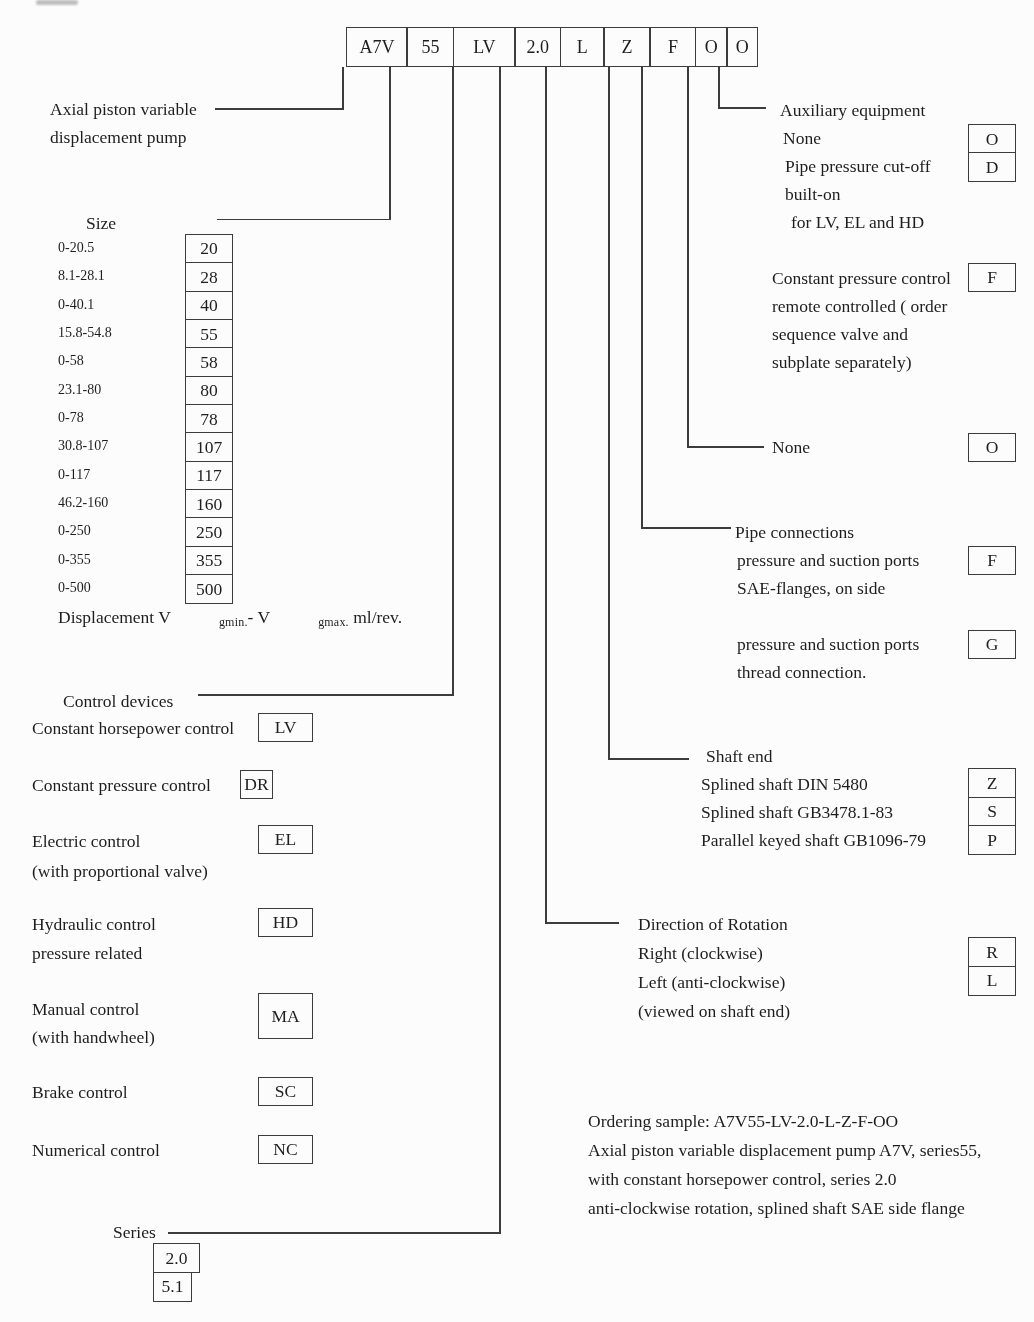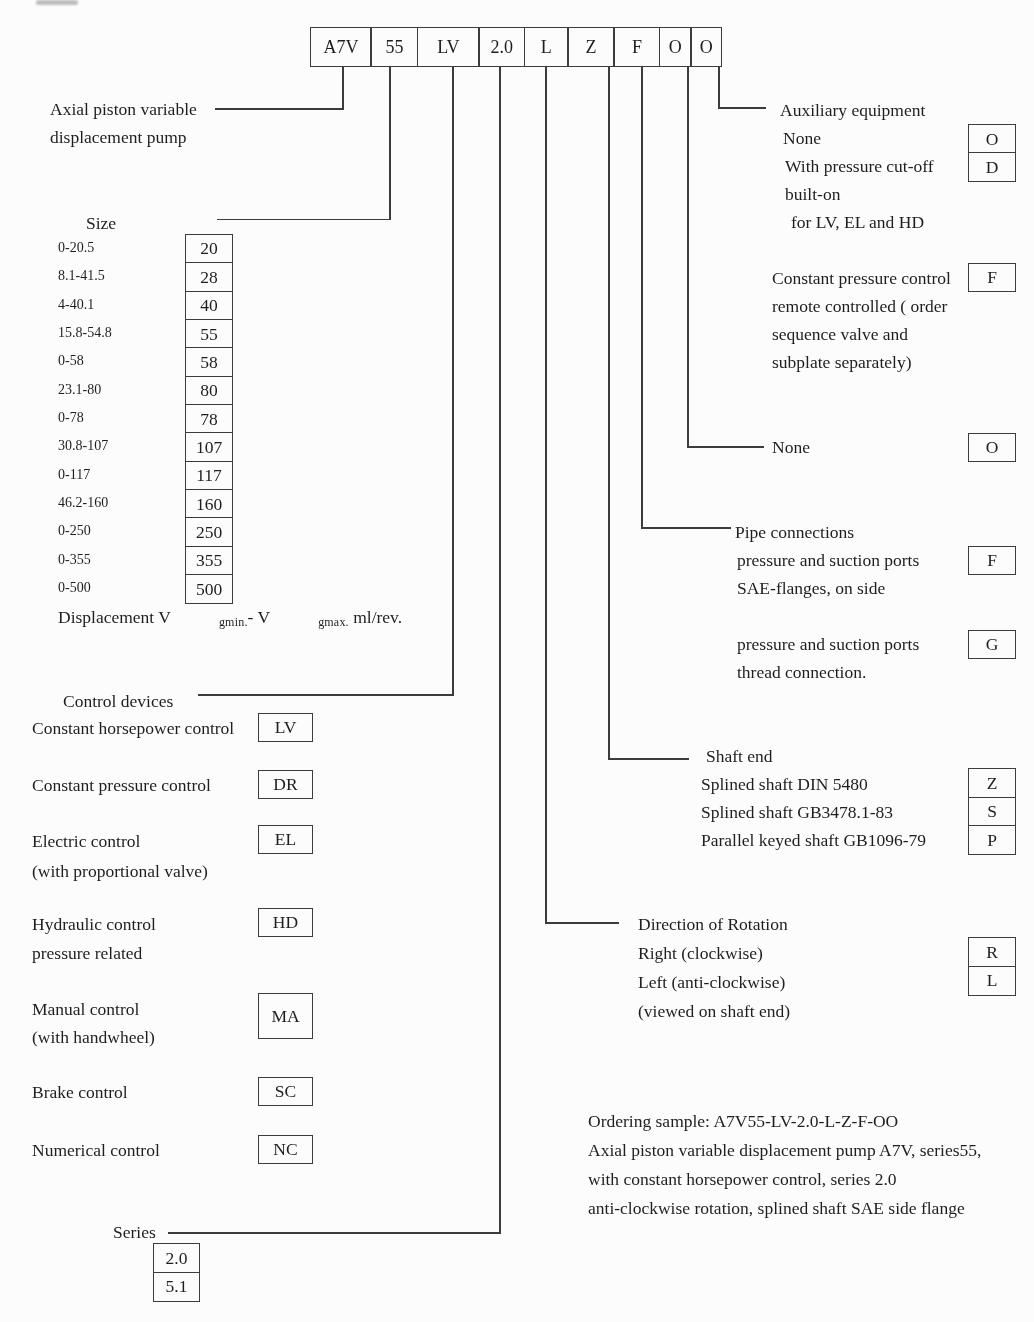--- a/index.html
+++ b/index.html
@@ -5,21 +5,21 @@
   * { margin:0; padding:0; box-sizing:border-box; }
   html,body { background:#e9e9e9; }
   body { font-family:"Liberation Serif", serif; }
   .page { position:relative; width:1034px; height:1322px; margin:0 auto;
           background:#fcfcfc; color:#1e1e1e; overflow:hidden; }
   .vl { position:absolute; width:1.6px; background:#3c3c3c; }
   .hl { position:absolute; height:1.6px; background:#3c3c3c; }
   .txt { position:absolute; font-size:17.5px; line-height:22px; white-space:nowrap; }
   .codebox-row { position:absolute; left:310px; top:27px; display:flex; }
   .codebox { height:40px; border:1.6px solid #3c3c3c; display:flex;
-             align-items:center; justify-content:center; font-size:18px; }
+             align-items:center; justify-content:center; font-size:18px;margin-left:36px; }
   .codebox + .codebox { margin-left:-1.6px; }
   .kbox { position:absolute; border:1.6px solid #3c3c3c; display:flex;
           align-items:center; justify-content:center; font-size:17.5px; background:#fcfcfc; }
   .stack { position:absolute; }
   .stack .cell { border:1.6px solid #3c3c3c; display:flex; align-items:center;
                  justify-content:center; font-size:17.5px; background:#fcfcfc; }
   .stack .cell + .cell { margin-top:-1.6px; }
   .sizelabels { position:absolute; left:58px; top:234px; }
   .sizelabels div { height:28.35px; line-height:28.35px; font-size:14px; white-space:nowrap; }
   .sizecells .cell { width:48px; height:29.95px; }
@@ -65,22 +65,22 @@
   <div class="hl" style="left:641px; top:527px;  width:90px"></div>
   <div class="hl" style="left:687px; top:446px;  width:77px"></div>
   <div class="hl" style="left:718px; top:107px;  width:48px"></div>
 
   <div class="txt" style="left:50px; top:98px">Axial piston variable</div>
   <div class="txt" style="left:50px; top:126px">displacement pump</div>
 
   <div class="txt" style="left:86px; top:212px">Size</div>
   <div class="sizelabels">
     <div>0-20.5</div>
-    <div>8.1-41.5</div>
-    <div>4-40.1</div>
+    <div>8.1-28.1</div>
+    <div>0-40.1</div>
     <div>15.8-54.8</div>
     <div>0-58</div>
     <div>23.1-80</div>
     <div>0-78</div>
     <div>30.8-107</div>
     <div>0-117</div>
     <div>46.2-160</div>
     <div>0-250</div>
     <div>0-355</div>
     <div>0-500</div>
@@ -101,21 +101,21 @@
     <div class="cell">500</div>
   </div>
   <div class="txt" style="left:58px; top:606px"><span>Displacement V</span><span class="sb">gmin.</span><span>- V</span><span class="sb">gmax.</span><span> ml/rev.</span></div>
 
   <div class="txt" style="left:63px; top:690px">Control devices</div>
 
   <div class="txt" style="left:32px; top:717px">Constant horsepower control</div>
   <div class="kbox" style="left:258px; top:713px; width:55px; height:29px">LV</div>
 
   <div class="txt" style="left:32px; top:774px">Constant pressure control</div>
-  <div class="kbox" style="left:258px; top:770px; width:55px; height:29px">DR</div>
+  <div class="kbox" style="left:240px; top:770px; width:33px; height:29px">DR</div>
 
   <div class="txt" style="left:32px; top:830px">Electric control</div>
   <div class="txt" style="left:32px; top:860px">(with proportional valve)</div>
   <div class="kbox" style="left:258px; top:825px; width:55px; height:29px">EL</div>
 
   <div class="txt" style="left:32px; top:913px">Hydraulic control</div>
   <div class="txt" style="left:32px; top:942px">pressure related</div>
   <div class="kbox" style="left:258px; top:908px; width:55px; height:29px">HD</div>
 
   <div class="txt" style="left:32px; top:998px">Manual control</div>
@@ -124,26 +124,26 @@
 
   <div class="txt" style="left:32px; top:1081px">Brake control</div>
   <div class="kbox" style="left:258px; top:1077px; width:55px; height:29px">SC</div>
 
   <div class="txt" style="left:32px; top:1139px">Numerical control</div>
   <div class="kbox" style="left:258px; top:1135px; width:55px; height:29px">NC</div>
 
   <div class="txt" style="left:113px; top:1221px">Series</div>
   <div class="stack" style="left:153px; top:1243px">
     <div class="cell" style="width:47px; height:30.1px">2.0</div>
-    <div class="cell" style="width:47px; height:30.1px">5.1</div>
+    <div class="cell" style="width:39px; height:30.1px">5.1</div>
   </div>
 
   <div class="txt" style="left:780px; top:99px">Auxiliary equipment</div>
   <div class="txt" style="left:783px; top:127px">None</div>
-  <div class="txt" style="left:785px; top:155px">With pressure cut-off</div>
+  <div class="txt" style="left:785px; top:155px">Pipe pressure cut-off</div>
   <div class="txt" style="left:785px; top:183px">built-on</div>
   <div class="txt" style="left:791px; top:211px">for LV, EL and HD</div>
   <div class="stack" style="left:968px; top:124px">
     <div class="cell" style="width:48px; height:30px">O</div>
     <div class="cell" style="width:48px; height:30px">D</div>
   </div>
 
   <div class="txt" style="left:772px; top:267px">Constant pressure control</div>
   <div class="txt" style="left:772px; top:295px">remote controlled ( order</div>
   <div class="txt" style="left:772px; top:323px">sequence valve and</div>

